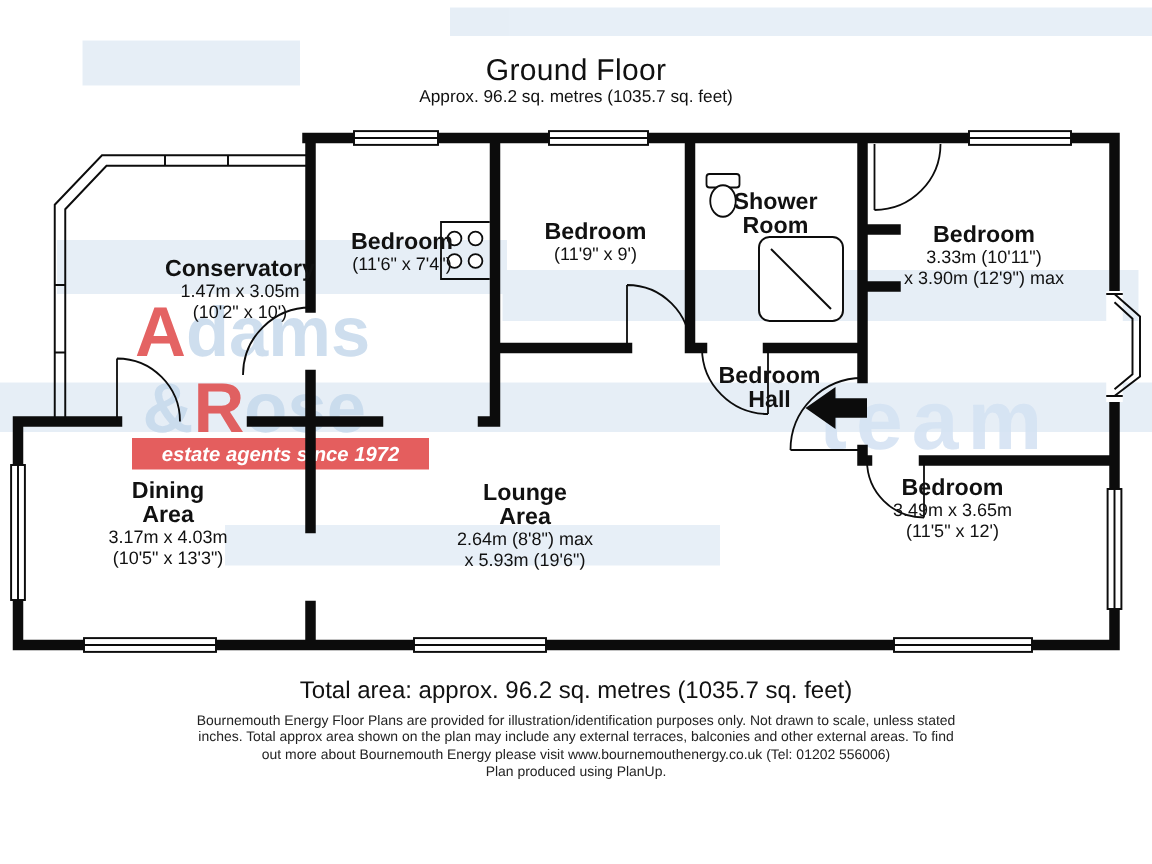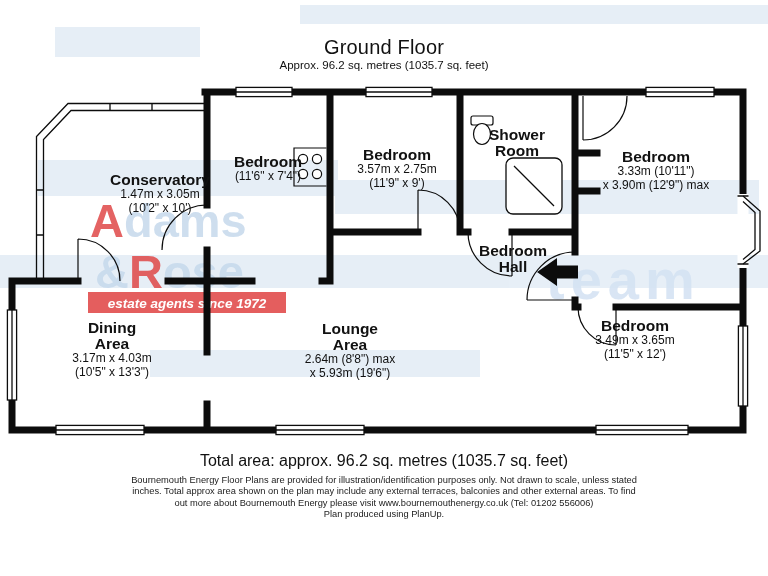--- a/index.html
+++ b/index.html
@@ -131,21 +131,20 @@
 
 <div class="room" style="left:268px;top:154px;width:140px;">
   <div class="rname">Bedroom</div>
   <div class="rname"></div>
   <div class="rdim">(11'6" x 7'4")</div>
 </div>
 
 <div class="room" style="left:397px;top:147px;width:140px;">
   <div class="rname">Bedroom</div>
   <div class="rname"></div>
-  <div class="rdim">3.57m x 2.75m</div>
   <div class="rdim">(11'9" x 9')</div>
 </div>
 
 <div class="room" style="left:517px;top:127px;width:90px;">
   <div class="rname">Shower</div>
   <div class="rname">Room</div>
   <div class="rdim"></div>
   <div class="rdim"></div>
 </div>
 

